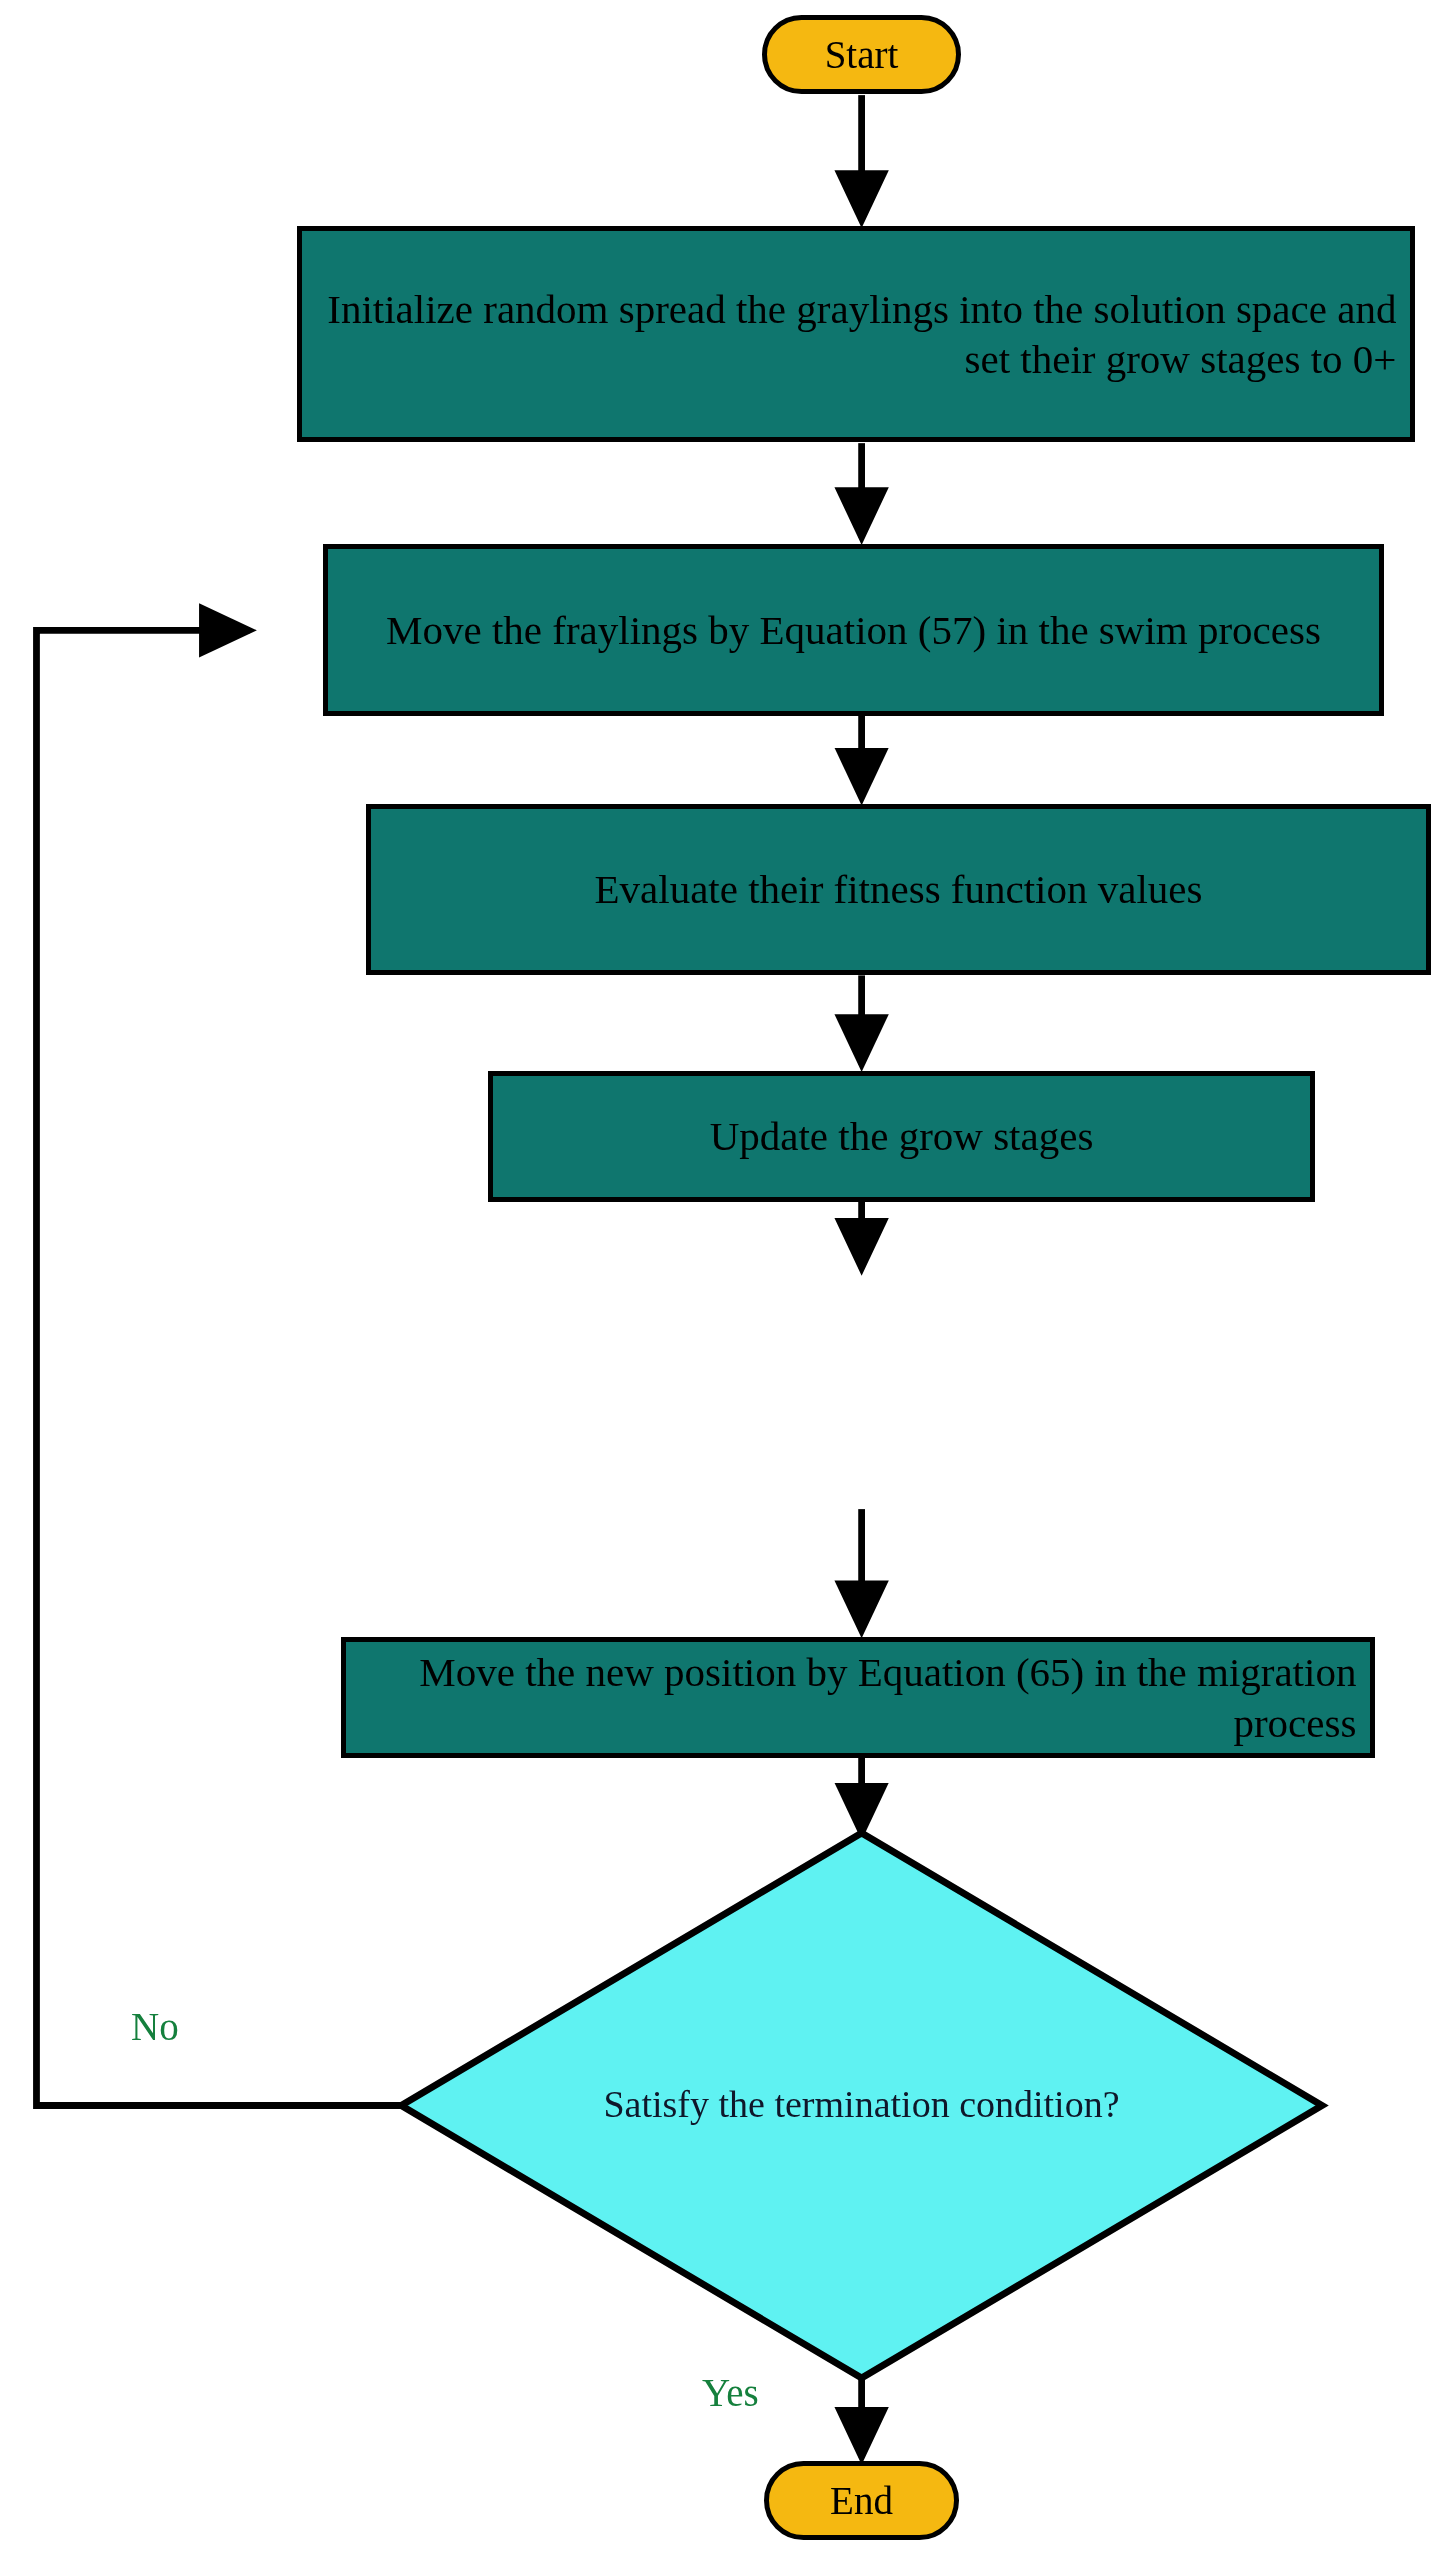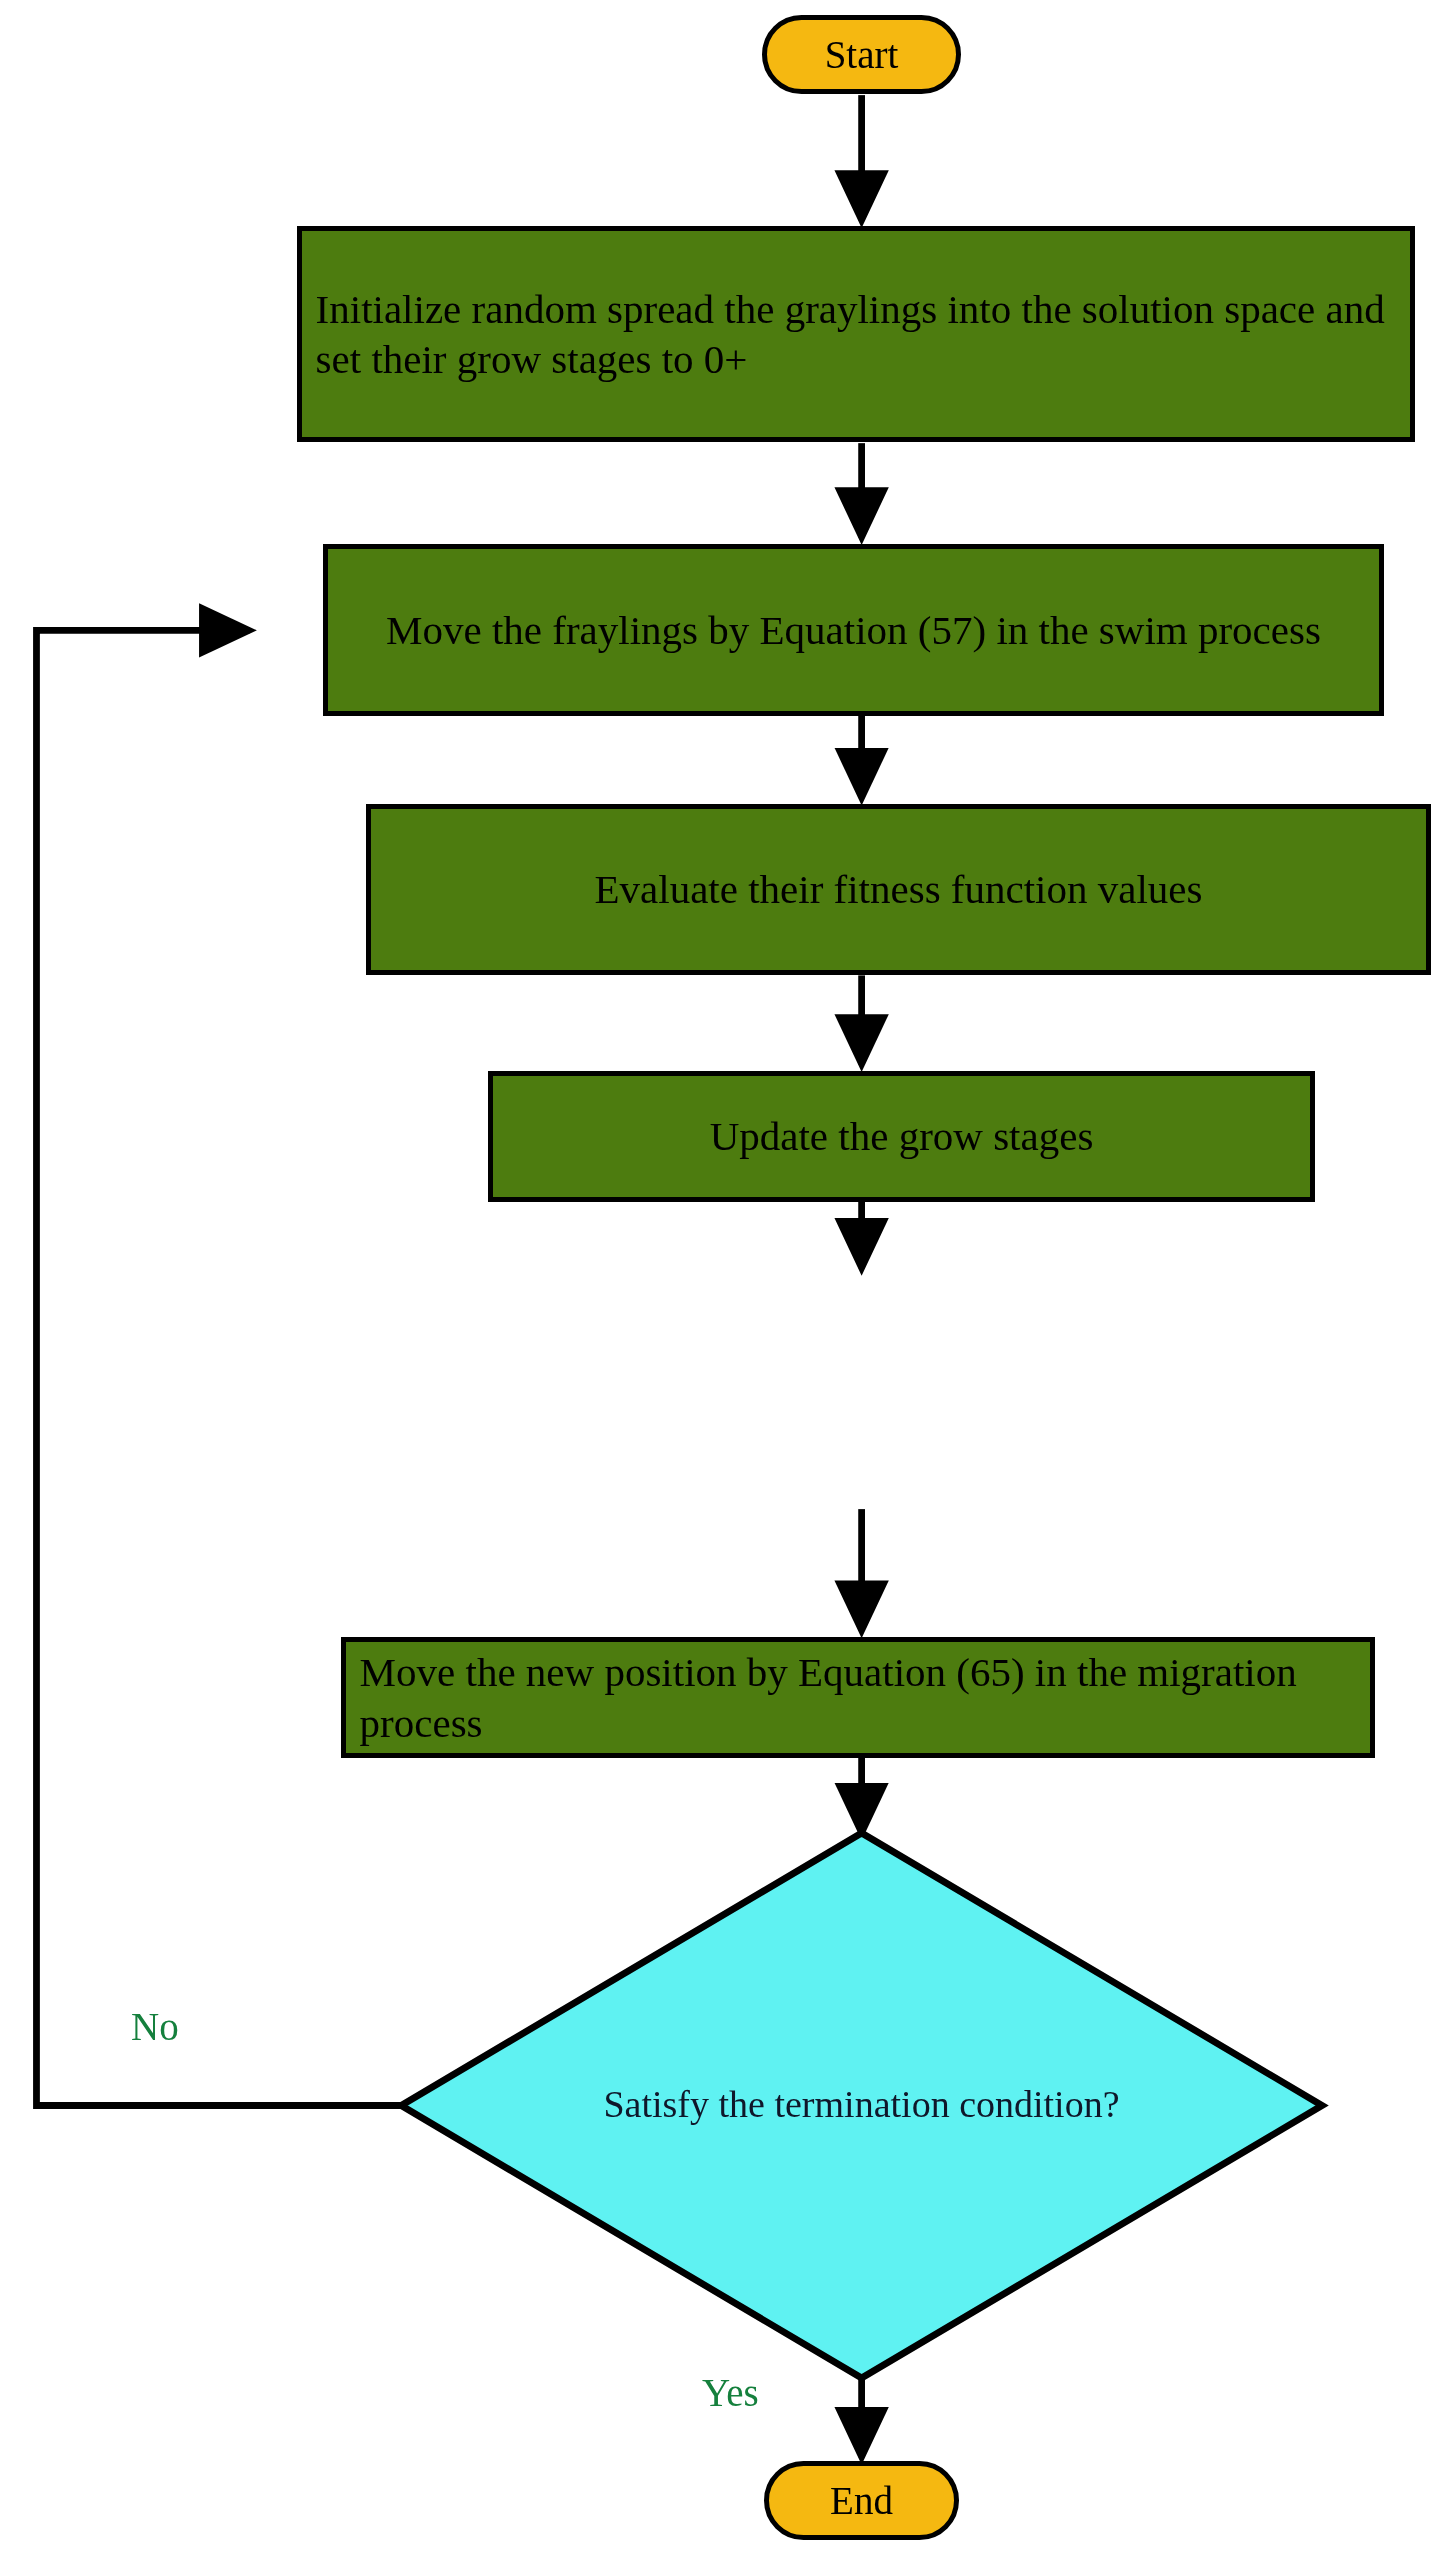--- a/index.html
+++ b/index.html
@@ -1,26 +1,26 @@
 <!DOCTYPE html>
 <html style="font-size:12px"><head>
 <meta charset="utf-8">
 <style>
   html,body{margin:0;padding:0;background:#ffffff;}
   body{width:1456px;height:2563px;position:relative;font-family:"Liberation Serif",serif;overflow:hidden;}
   #canvas{position:absolute;inset:0;width:1456px;height:2563px;}
 
-  .node{position:absolute;box-sizing:border-box;display:flex;align-items:center;justify-content:center;text-align:left;color:#000;line-height:1.22;}
+  .node{position:absolute;box-sizing:border-box;display:flex;align-items:center;justify-content:center;text-align:right;color:#000;line-height:1.22;}
 
   .terminator{
     background:#F5B811;border:5.3px solid #000;border-radius:754px;
     font-size:39px;
   }
   .process{
-    background:#4d7c0f;border:5.3px solid #000;
+    background:#0f766e;border:5.3px solid #000;
     font-size:41px;padding:4.5px 13.6px;
   }
   .decision-wrap{position:absolute;}
   .decision-label{
     position:absolute;width:100%;text-align:center;
     font-size:38px;color:#0f172a;
   }
   .edge-label{position:absolute;font-size:39px;color:#15803d;}
   svg.lines{position:absolute;left:0;top:0;width:1456px;height:2563px;pointer-events:none;}
   sub{font-size:0.62em;vertical-align:-0.28em;}

